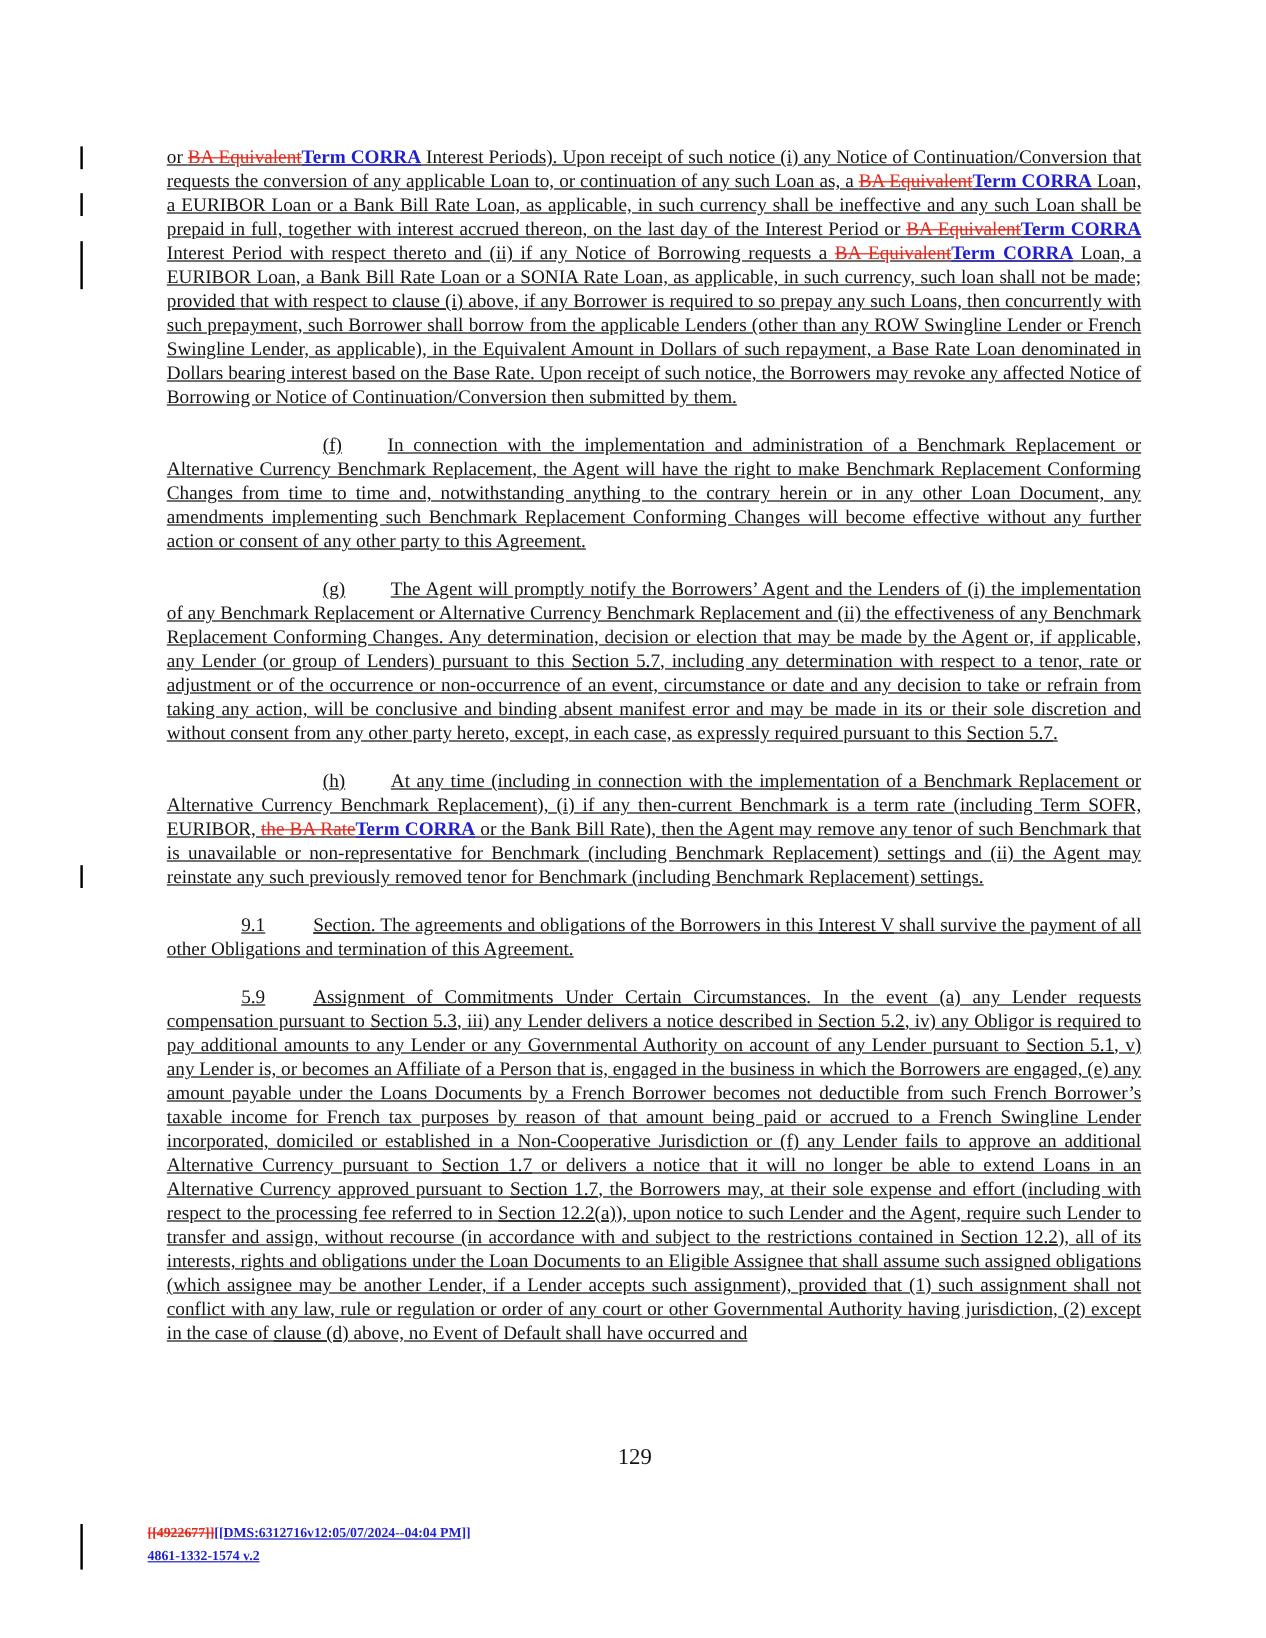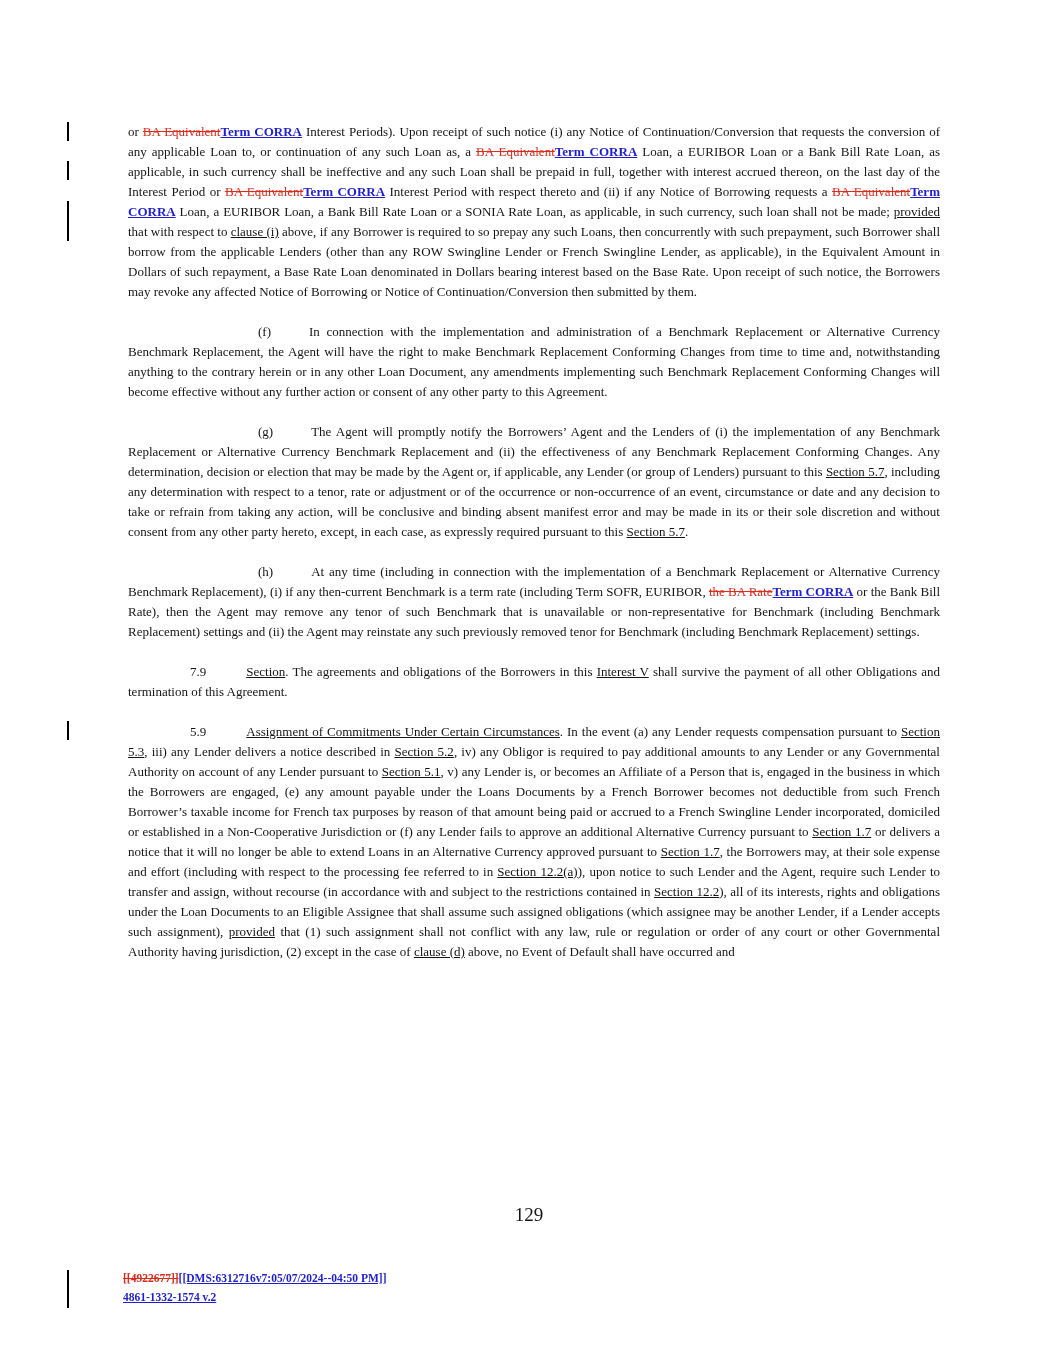--- a/index.html
+++ b/index.html
@@ -13,26 +13,27 @@
     position:relative;
     width:1055px;
     height:1365px;
     background:#ffffff;
     font-family:"Liberation Serif","DejaVu Serif",serif;
     color:var(--text);
     overflow:hidden;
   }
   .doc-body{
     position:absolute;
-    left:128px;
+    left:139px;
     top:122px;
     width:812px;
-    font-size:13px;
+    font-size:16px;
     line-height:20px;
     text-align:justify;
+    text-decoration:underline;
   }
   .para{margin:0 0 20px 0;}
   .para:last-child{margin-bottom:16px;}
   .r-n{}
   .r-d{color:var(--del);text-decoration:line-through;}
   .r-i{color:var(--ins);font-weight:bold;text-decoration:underline;}
   .r-u{text-decoration:underline;}
   .tab{display:inline-block;height:1px;}
   .change-bar{
     position:absolute;
@@ -69,28 +70,28 @@
   <div class="change-bar" style="top:161px;height:19px;"></div>
   <div class="change-bar" style="top:201px;height:40px;"></div>
   <div class="change-bar" style="top:721px;height:19px;"></div>
   <div class="change-bar" style="top:1270px;height:38px;"></div>
 
   <div class="doc-body">
       <p class="para"><span class="r-n">or </span><span class="r-d">BA Equivalent</span><span class="r-i">Term CORRA</span><span class="r-n"> Interest Periods).  Upon receipt of such notice (i) any Notice of Continuation/Conversion that requests the conversion of any applicable Loan to, or continuation of any such Loan as, a </span><span class="r-d">BA Equivalent</span><span class="r-i">Term CORRA</span><span class="r-n"> Loan, a EURIBOR Loan or a Bank Bill Rate Loan, as applicable, in such currency shall be ineffective and any such Loan shall be prepaid in full, together with interest accrued thereon, on the last day of the Interest Period or </span><span class="r-d">BA Equivalent</span><span class="r-i">Term CORRA</span><span class="r-n"> Interest Period with respect thereto and (ii) if any Notice of Borrowing requests a </span><span class="r-d">BA Equivalent</span><span class="r-i">Term CORRA</span><span class="r-n"> Loan, a EURIBOR Loan, a Bank Bill Rate Loan or a SONIA Rate Loan, as applicable, in such currency, such loan shall not be made; </span><span class="r-u">provided</span><span class="r-n"> that with respect to </span><span class="r-u">clause (i)</span><span class="r-n"> above, if any Borrower is required to so prepay any such Loans, then concurrently with such prepayment, such Borrower shall borrow from the applicable Lenders (other than any ROW Swingline Lender or French Swingline Lender, as applicable), in the Equivalent Amount in Dollars of such repayment, a Base Rate Loan denominated in Dollars bearing interest based on the Base Rate.  Upon receipt of such notice, the Borrowers may revoke any affected Notice of Borrowing or Notice of Continuation/Conversion then submitted by them.</span></p>
       <p class="para" style="text-indent: 130px;"><span class="r-n">(f)</span><span class="tab" style="width: 38px;"></span><span class="r-n">In connection with the implementation and administration of a Benchmark Replacement or Alternative Currency Benchmark Replacement, the Agent will have the right to make Benchmark Replacement Conforming Changes from time to time and, notwithstanding anything to the contrary herein or in any other Loan Document, any amendments implementing such Benchmark Replacement Conforming Changes will become effective without any further action or consent of any other party to this Agreement.</span></p>
       <p class="para" style="text-indent: 130px;"><span class="r-n">(g)</span><span class="tab" style="width: 38px;"></span><span class="r-n">The Agent will promptly notify the Borrowers’ Agent and the Lenders of (i) the implementation of any Benchmark Replacement or Alternative Currency Benchmark Replacement and (ii) the effectiveness of any Benchmark Replacement Conforming Changes.  Any determination, decision or election that may be made by the Agent or, if applicable, any Lender (or group of Lenders) pursuant to this </span><span class="r-u">Section 5.7</span><span class="r-n">, including any determination with respect to a tenor, rate or adjustment or of the occurrence or non-occurrence of an event, circumstance or date and any decision to take or refrain from taking any action, will be conclusive and binding absent manifest error and may be made in its or their sole discretion and without consent from any other party hereto, except, in each case, as expressly required pursuant to this </span><span class="r-u">Section 5.7</span><span class="r-n">.</span></p>
       <p class="para" style="text-indent: 130px;"><span class="r-n">(h)</span><span class="tab" style="width: 38px;"></span><span class="r-n">At any time (including in connection with the implementation of a Benchmark Replacement or Alternative Currency Benchmark Replacement), (i) if any then-current Benchmark is a term rate (including Term SOFR, EURIBOR, </span><span class="r-d">the BA Rate</span><span class="r-i">Term CORRA</span><span class="r-n"> or the Bank Bill Rate), then the Agent may remove any tenor of such Benchmark that is unavailable or non-representative for Benchmark (including Benchmark Replacement) settings and (ii) the Agent may reinstate any such previously removed tenor for Benchmark (including Benchmark Replacement) settings.</span></p>
-      <p class="para" style="text-indent: 62px;"><span class="r-n">7.9</span><span class="tab" style="width: 40px;"></span><span class="r-u">Section</span><span class="r-n">.  The agreements and obligations of the Borrowers in this </span><span class="r-u">Interest V</span><span class="r-n"> shall survive the payment of all other Obligations and termination of this Agreement.</span></p>
+      <p class="para" style="text-indent: 62px;"><span class="r-n">9.1</span><span class="tab" style="width: 40px;"></span><span class="r-u">Section</span><span class="r-n">.  The agreements and obligations of the Borrowers in this </span><span class="r-u">Interest V</span><span class="r-n"> shall survive the payment of all other Obligations and termination of this Agreement.</span></p>
       <p class="para" style="text-indent: 62px;"><span class="r-n">5.9</span><span class="tab" style="width: 40px;"></span><span class="r-u">Assignment of Commitments Under Certain Circumstances</span><span class="r-n">.  In the event (a) any Lender requests compensation pursuant to </span><span class="r-u">Section 5.3</span><span class="r-n">, iii) any Lender delivers a notice described in </span><span class="r-u">Section 5.2</span><span class="r-n">, iv) any Obligor is required to pay additional amounts to any Lender or any Governmental Authority on account of any Lender pursuant to </span><span class="r-u">Section 5.1</span><span class="r-n">, v) any Lender is, or becomes an Affiliate of a Person that is, engaged in the business in which the Borrowers are engaged, (e) any amount payable under the Loans Documents by a French Borrower becomes not deductible from such French Borrower’s taxable income for French tax purposes by reason of that amount being paid or accrued to a French Swingline Lender incorporated, domiciled or established in a Non-Cooperative Jurisdiction or (f) any Lender fails to approve an additional Alternative Currency pursuant to </span><span class="r-u">Section 1.7</span><span class="r-n"> or delivers a notice that it will no longer be able to extend Loans in an Alternative Currency approved pursuant to </span><span class="r-u">Section 1.7</span><span class="r-n">, the Borrowers may, at their sole expense and effort (including with respect to the processing fee referred to in </span><span class="r-u">Section 12.2(a)</span><span class="r-n">), upon notice to such Lender and the Agent, require such Lender to transfer and assign, without recourse (in accordance with and subject to the restrictions contained in </span><span class="r-u">Section 12.2</span><span class="r-n">), all of its interests, rights and obligations under the Loan Documents to an Eligible Assignee that shall assume such assigned obligations (which assignee may be another Lender, if a Lender accepts such assignment), </span><span class="r-u">provided</span><span class="r-n"> that (1) such assignment shall not conflict with any law, rule or regulation or order of any court or other Governmental Authority having jurisdiction, (2) except in the case of </span><span class="r-u">clause (d)</span><span class="r-n"> above, no Event of Default shall have occurred and</span></p>
     </div>
 
   <div class="page-number">129</div>
 
   <div class="footer">
     <div>
-      <span class="f-del">[[4922677]]</span><span class="f-ins">[[DMS:6312716v7:05/07/2024--04:50 PM]]</span>
+      <span class="f-del">[[4922677]]</span><span class="f-ins">[[DMS:6312716v12:05/07/2024--04:04 PM]]</span>
     </div>
     <div>
       <span class="f-ins">4861-1332-1574 v.2</span>
     </div>
   </div>
 
 </div>
 
 </body></html>

